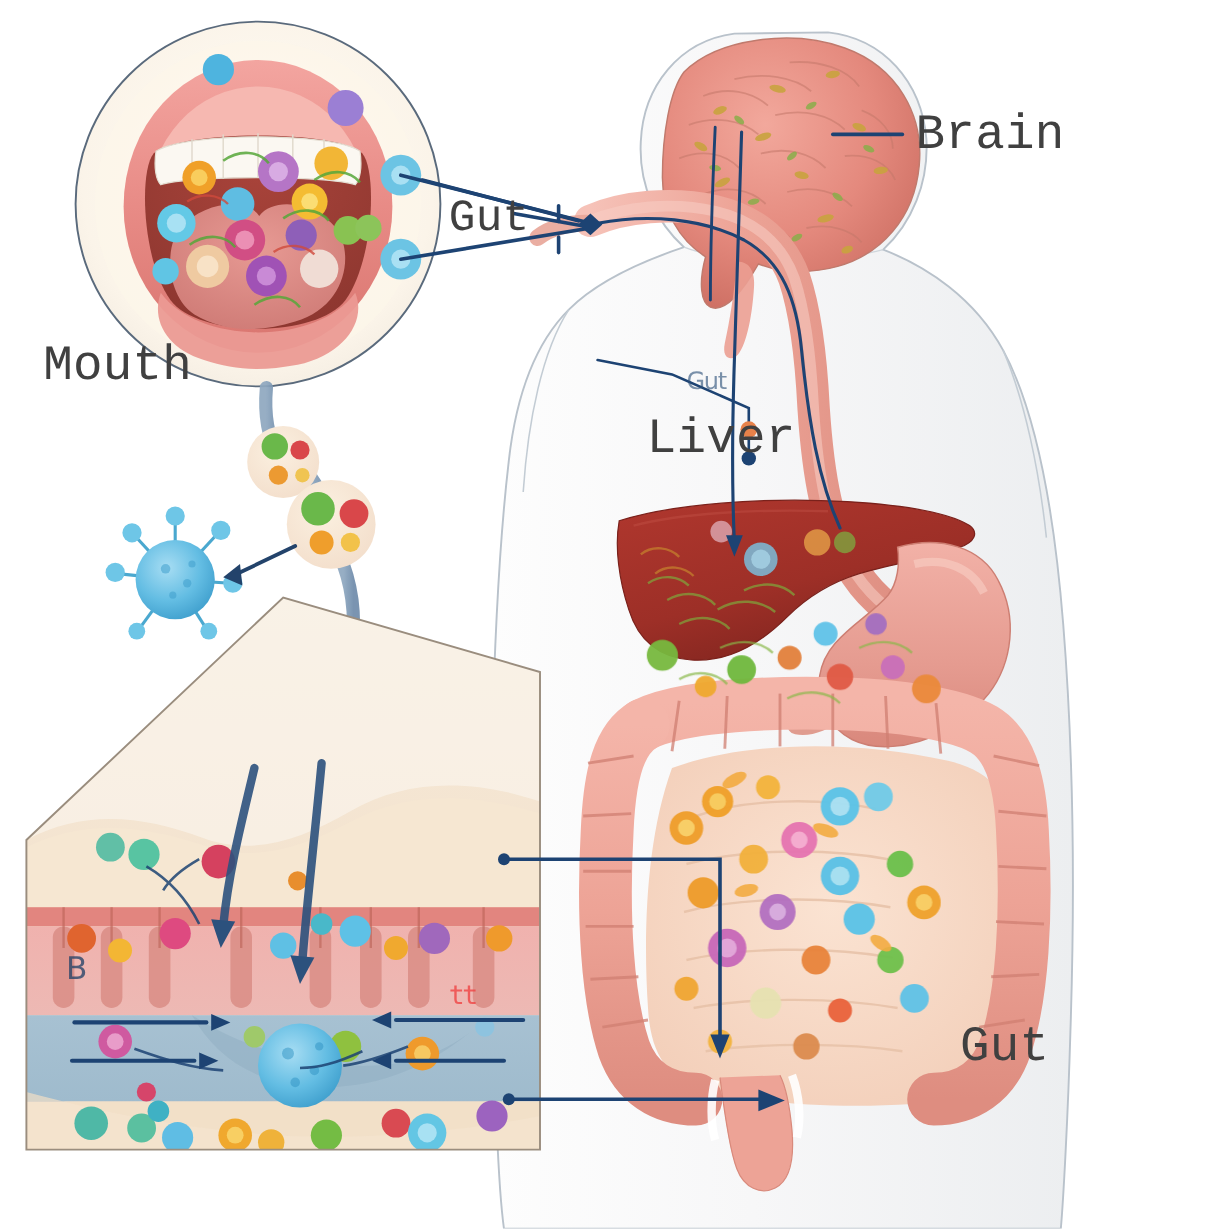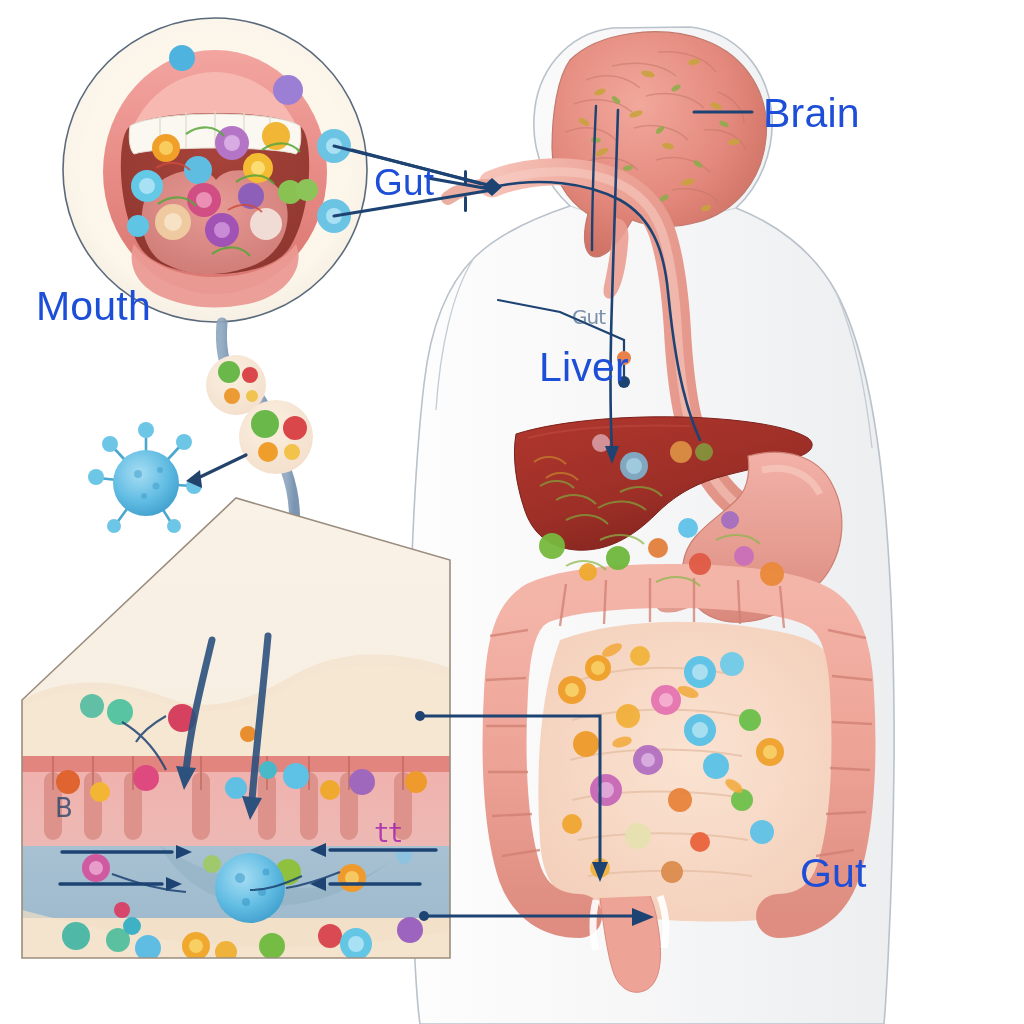--- a/index.html
+++ b/index.html
@@ -1,29 +1,29 @@
 <!DOCTYPE html>
 <html><head>
 <meta charset="utf-8">
 <title>Gut-Brain Axis Microbiome Diagram</title>
 <style>
   html,body{margin:0;padding:0;background:#ffffff;}
   body{width:1024px;height:1024px;overflow:hidden;
        font-family:"Liberation Sans","DejaVu Sans",sans-serif;}
   #stage{position:relative;width:1024px;height:1024px;background:#ffffff;}
   svg.layer{position:absolute;left:0;top:0;width:1024px;height:1024px;}
-  .lbl{position:absolute;color:#1d4ed8;font-weight:400;letter-spacing:.2px;
-       white-space:nowrap;font-family:Liberation Sans, sans-serif;}
+  .lbl{position:absolute;color:#404040;font-weight:400;letter-spacing:.2px;
+       white-space:nowrap;font-family:Liberation Mono, monospace;}
   .lbl.big{font-size:41px;}
   .lbl.med{font-size:37px;}
   .lbl.ghost{font-size:20px;color:#2b4f78;opacity:.62;
              font-family:"DejaVu Sans",sans-serif;letter-spacing:-1px;}
   .lbl.ghost2{font-size:26px;color:#1d3f66;opacity:.75;
              font-family:"DejaVu Sans",sans-serif;}
-  .lbl.ghost3{font-size:26px;color:#a21caf;opacity:.8;
+  .lbl.ghost3{font-size:22px;color:#ef4444;opacity:.8;
              font-family:"DejaVu Sans Mono",monospace;letter-spacing:-2px;}
 </style>
 </head>
 <body>
 
 <div id="stage">
 
   <svg class="layer" viewBox="0 0 1024 1024">
     <defs>
       <radialGradient id="gBrain" cx="40%" cy="32%" r="78%">

